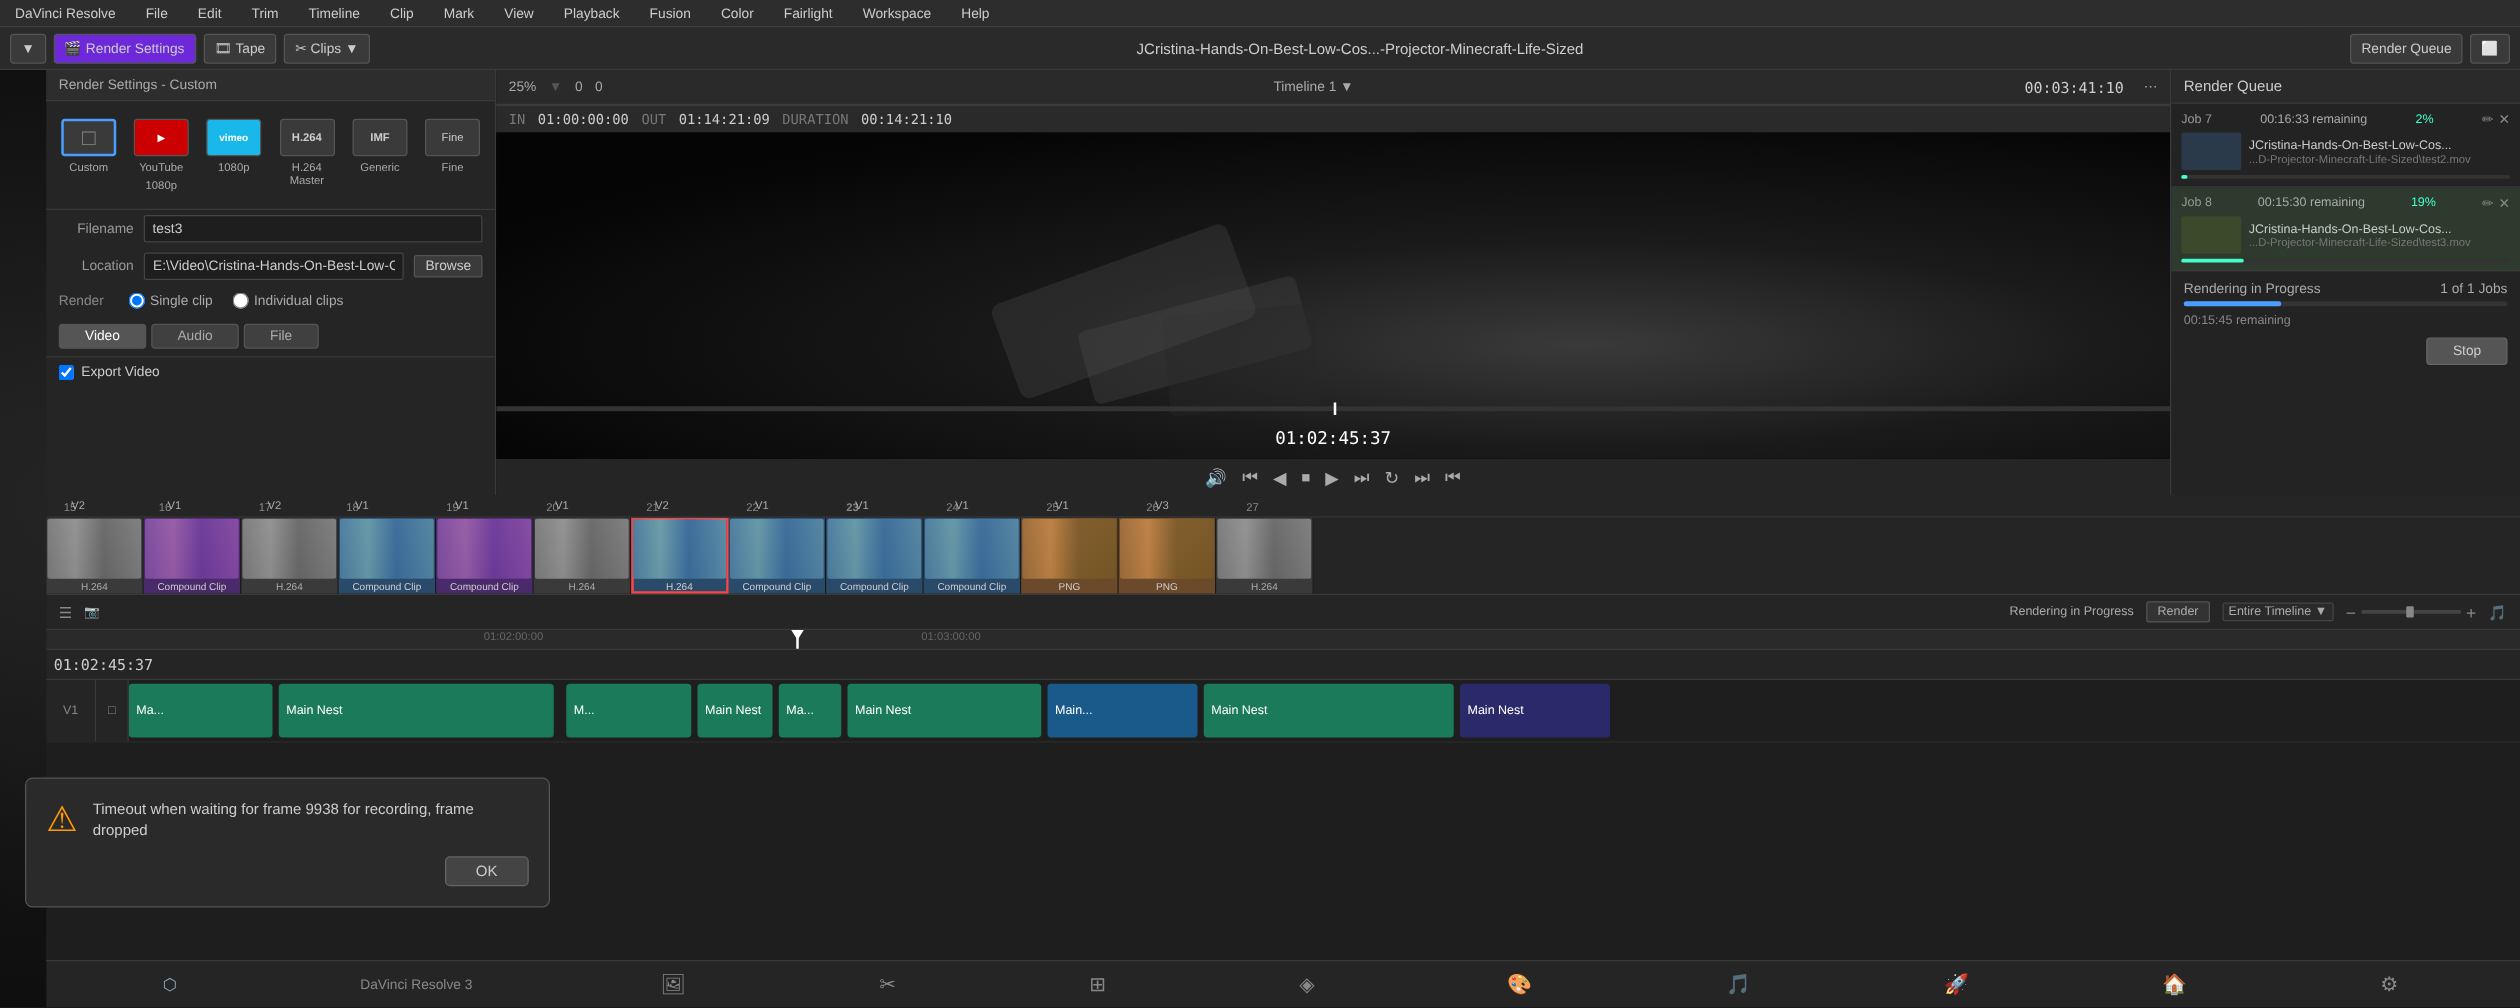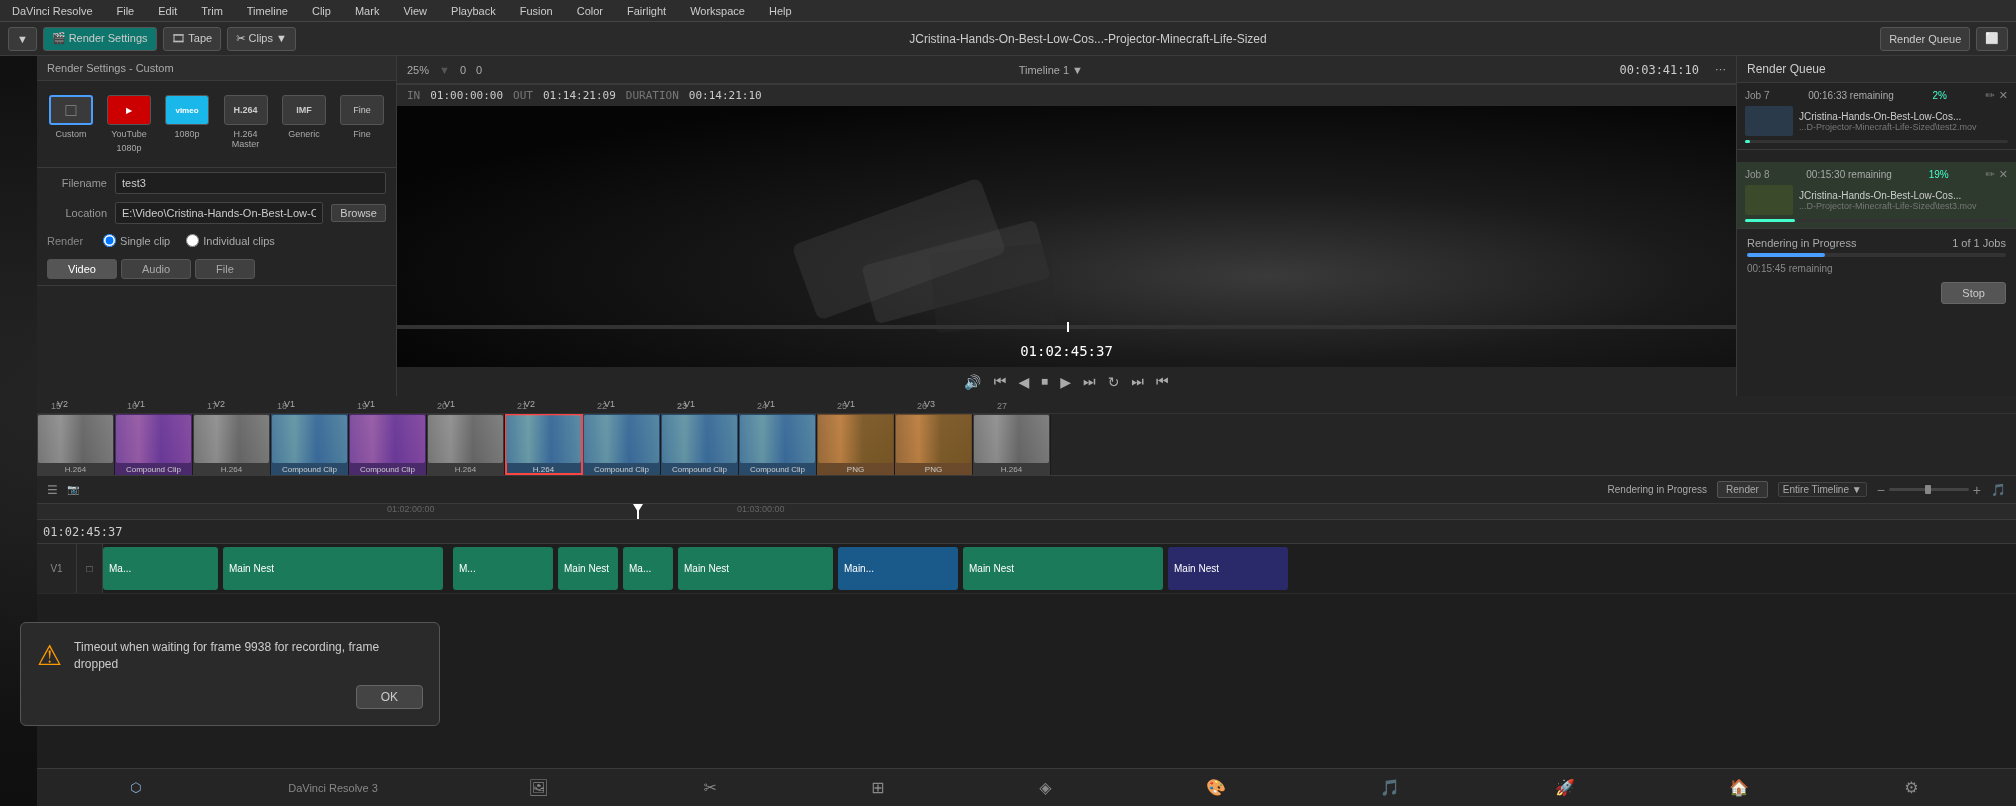--- a/index.html
+++ b/index.html
@@ -62,21 +62,21 @@
       border-radius: 3px;
       color: #ccc;
       padding: 3px 8px;
       font-size: 11px;
       cursor: pointer;
       display: flex;
       align-items: center;
       gap: 4px;
       height: 24px;
     }
-    .toolbar-btn.active { background: #0f766e; }
+    .toolbar-btn.active { background: #6d28d9; }
     .toolbar-title {
       color: #ccc;
       font-size: 12px;
       flex: 1;
       text-align: center;
     }
     .toolbar-right {
       display: flex;
       align-items: center;
       gap: 6px;
@@ -363,21 +363,21 @@
       padding: 6px 10px;
       font-size: 12px;
       color: #ccc;
       border-bottom: 1px solid #3a3a3a;
       font-weight: 500;
     }
     .rq-job {
       border-bottom: 1px solid #3a3a3a;
       padding: 6px 8px;
     }
-    .rq-job.active { background: #2d3a2d; margin-top: 12px; }
+    .rq-job.active { background: #2d3a2d; }
     .rq-job-header {
       display: flex;
       align-items: center;
       justify-content: space-between;
       margin-bottom: 4px;
     }
     .rq-job-name { color: #999; font-size: 10px; }
     .rq-job-time { color: #aaa; font-size: 10px; }
     .rq-job-pct { color: #4fc; font-size: 10px; }
     .rq-job-icons { display: flex; gap: 4px; }
@@ -729,20 +729,24 @@
           <span>Individual clips</span>
         </label>
       </div>
 
       <div class="tab-group">
         <button class="tab-btn active">Video</button>
         <button class="tab-btn">Audio</button>
         <button class="tab-btn">File</button>
       </div>
 
+      <div class="check-row">
+        <input type="checkbox" checked="" style="">
+        <span>Export Video</span>
+      </div>
 
     </div>
 
     <div class="preview-area">
 
       <div class="preview-top-bar">
         <div class="preview-info">
           <span>25%</span>
           <span class="sep">▼</span>
           <span>0</span>

